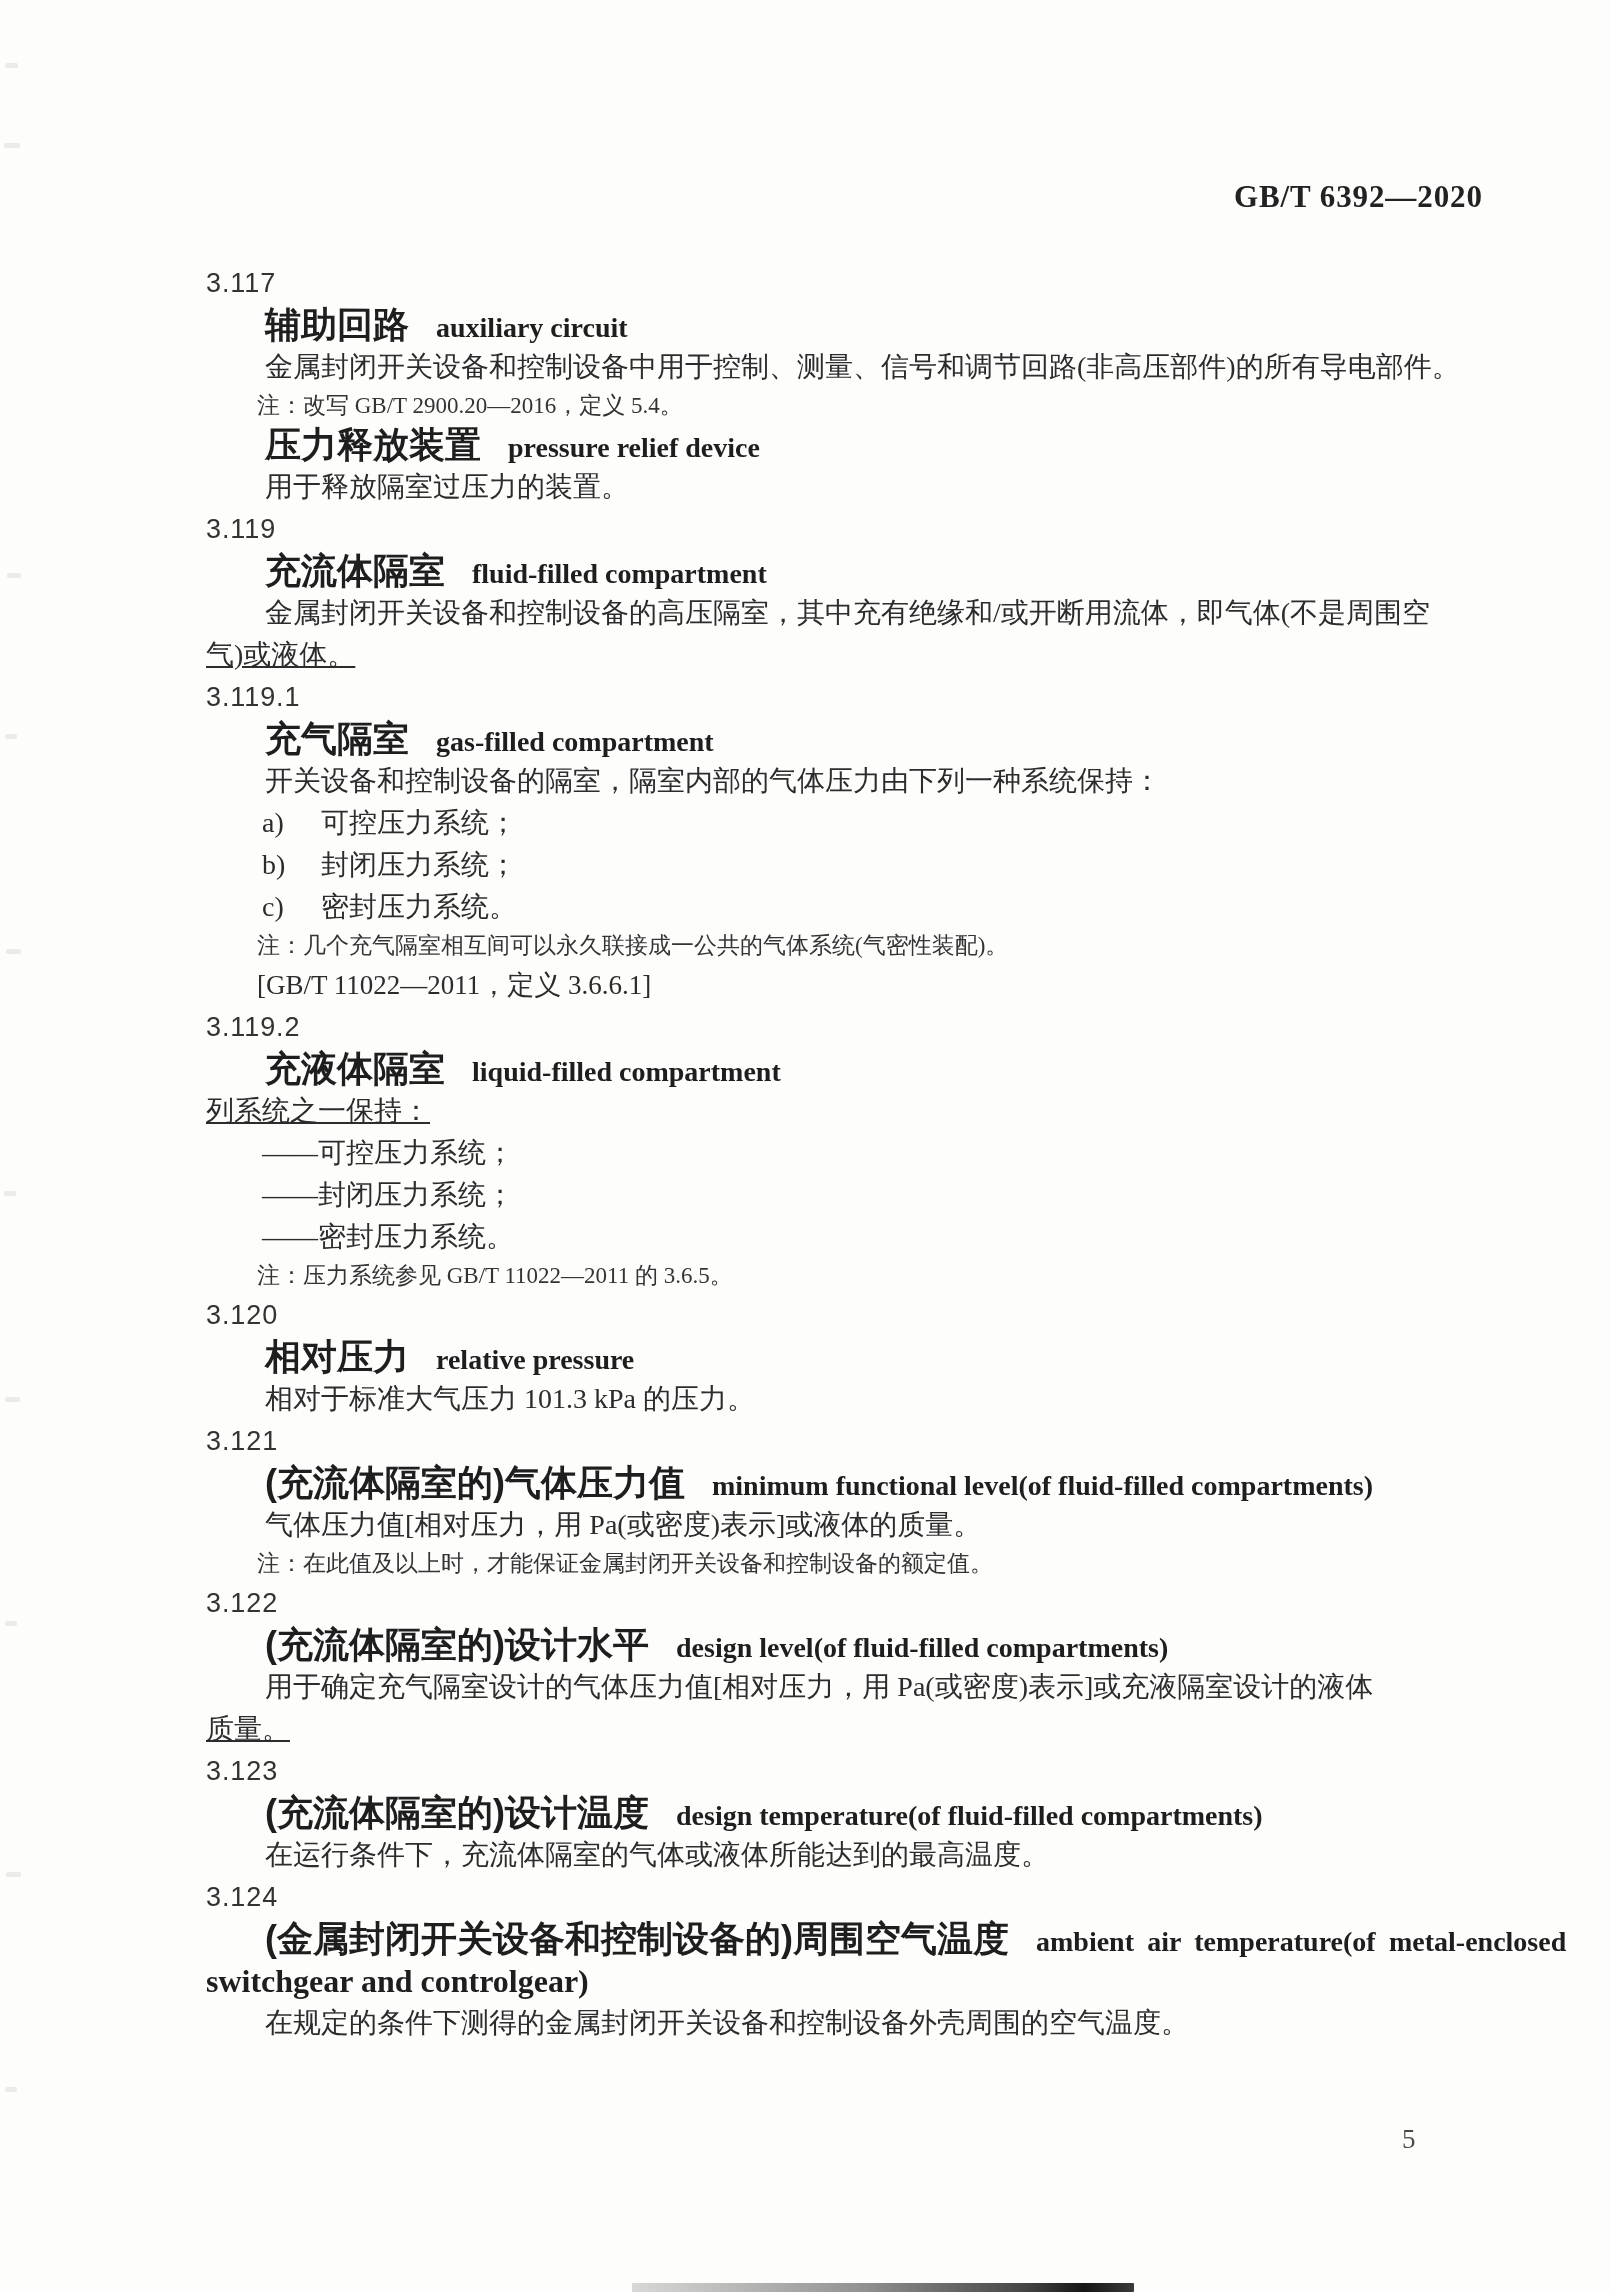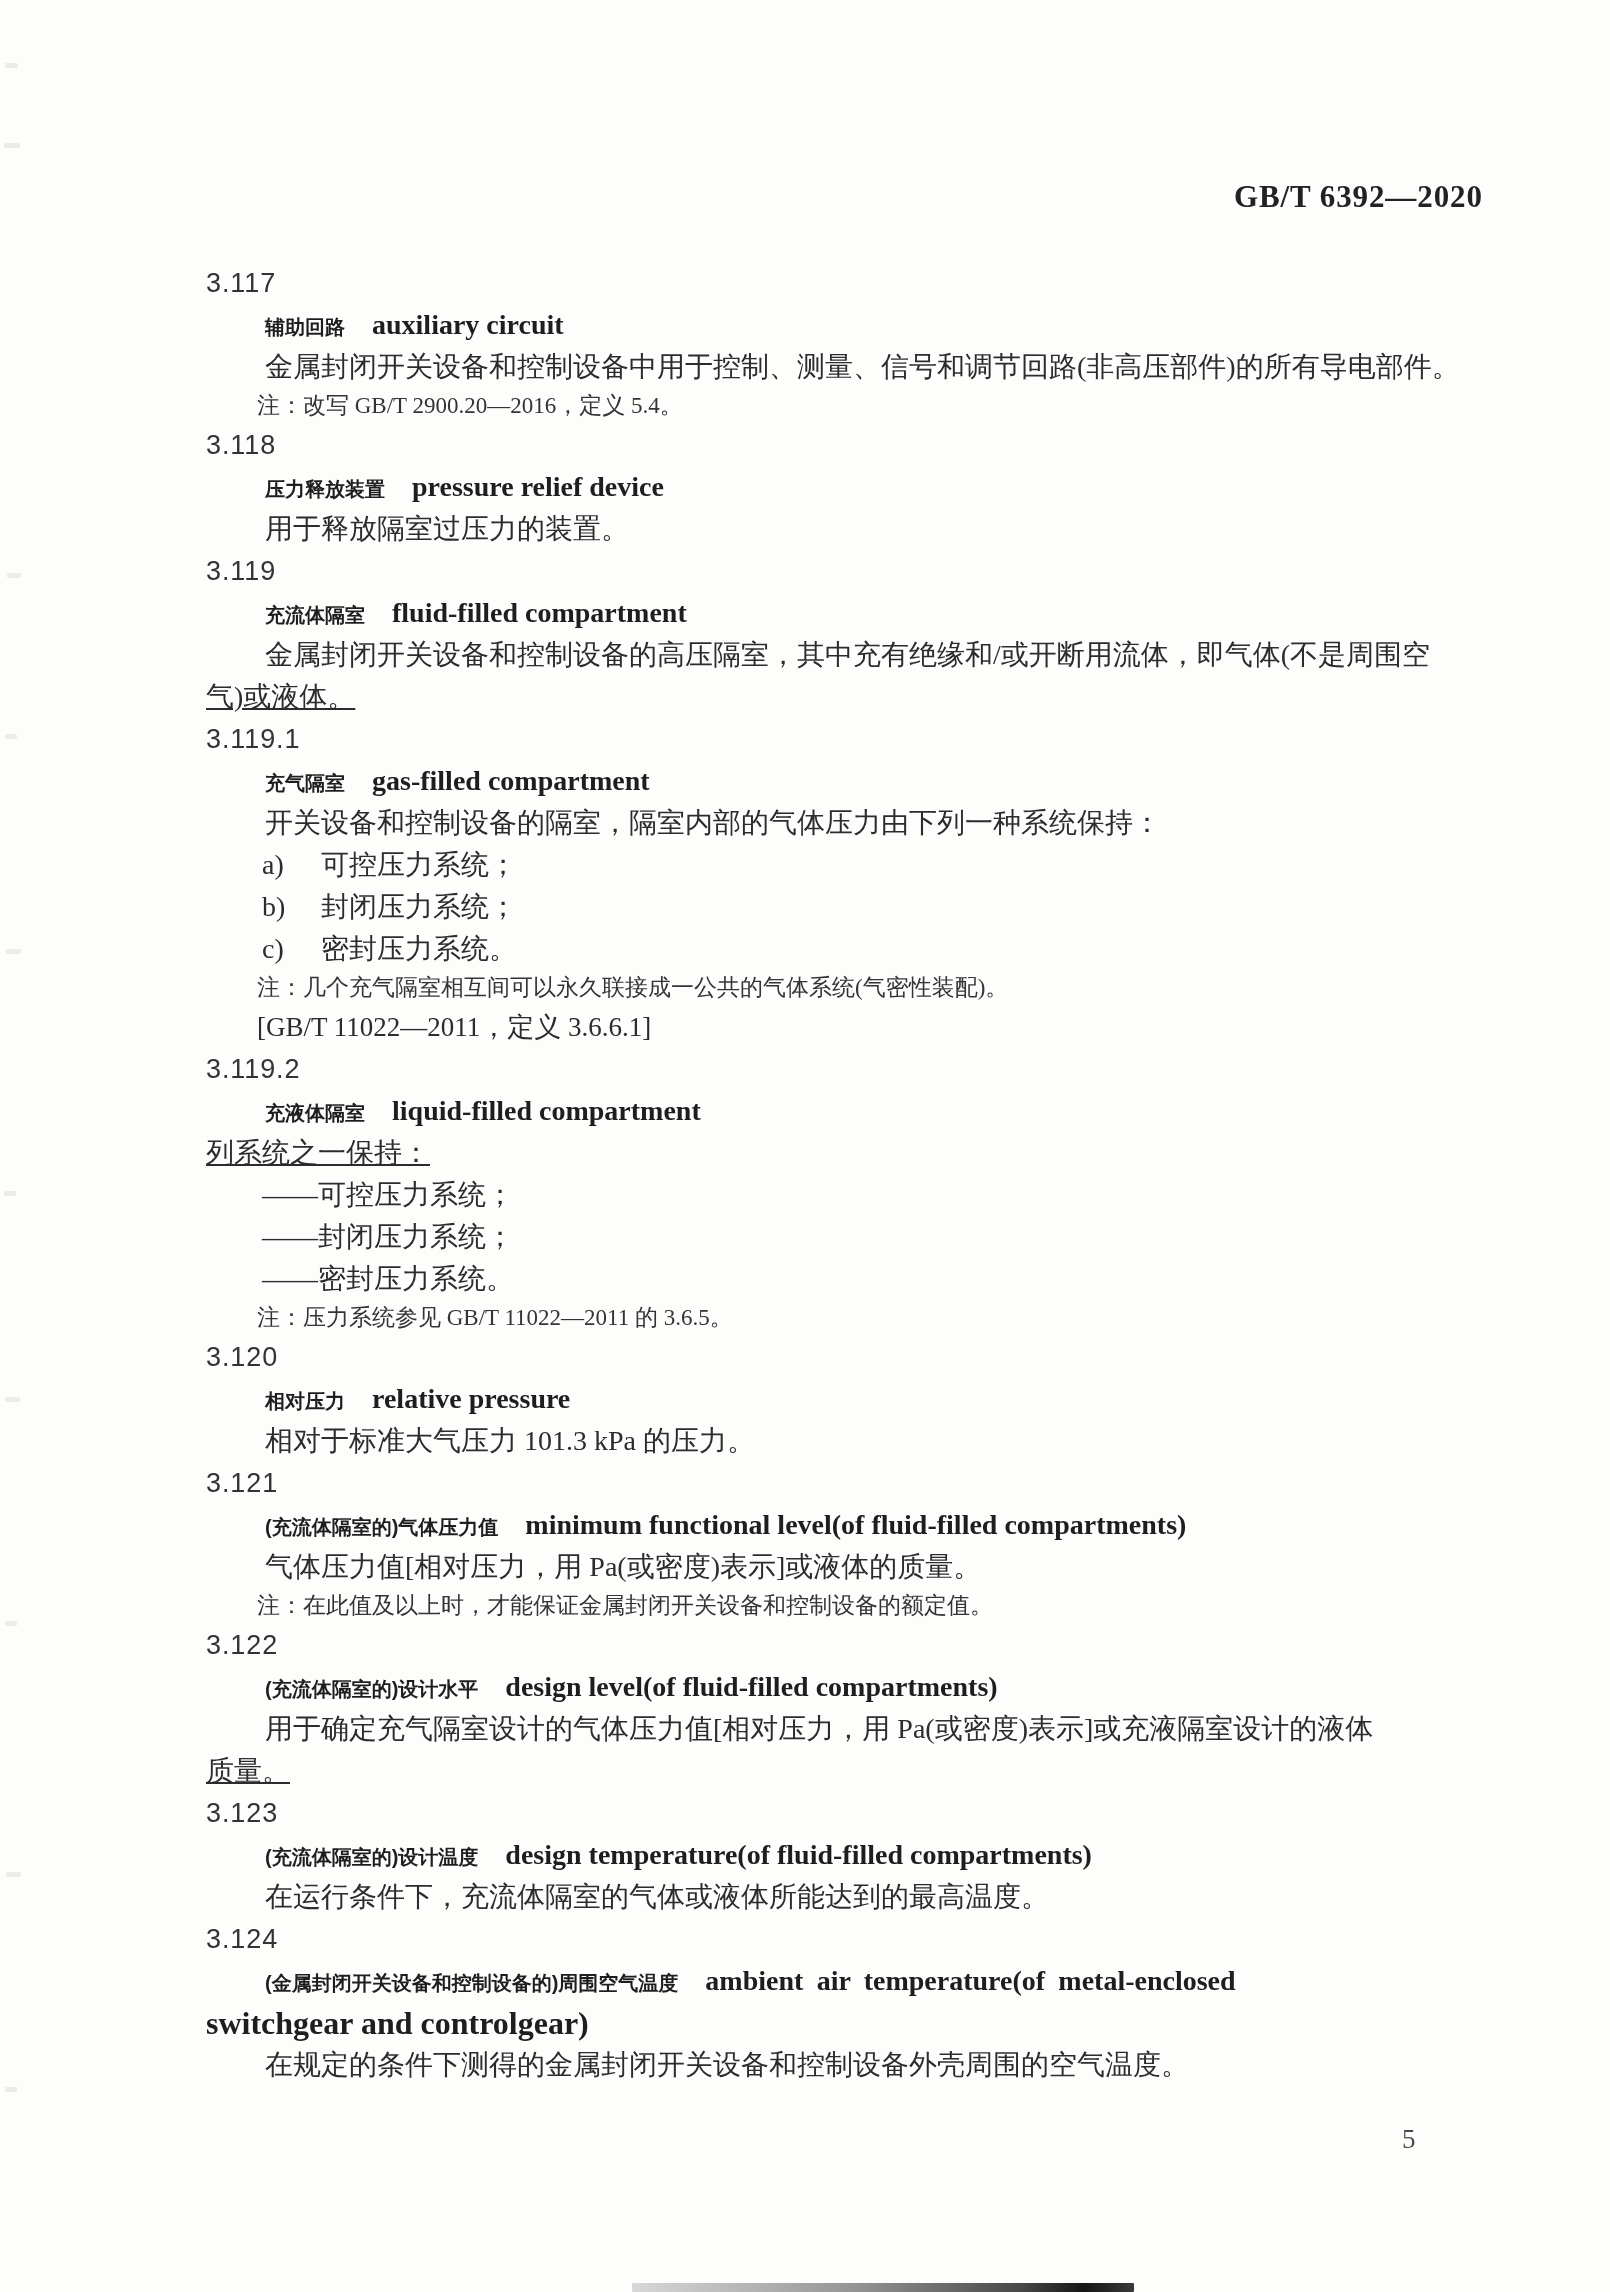--- a/index.html
+++ b/index.html
@@ -18,21 +18,21 @@
   }
   .content {
     position:absolute; left:206px; top:262px; width:1205px;
   }
   .ln { height:42px; line-height:42px; font-size:28px; white-space:nowrap; }
   .sec-id {
     font-family:"Liberation Sans","DejaVu Sans",sans-serif;
     font-size:27px; color:#333; letter-spacing:0.9px;
   }
   .term { font-weight:bold; padding-left:59px; }
-  .term .zh { font-family:"Liberation Sans","DejaVu Sans",sans-serif; font-size:20px; color:#1e1e1e; }
+  .term .zh { font-family:"Liberation Sans","DejaVu Sans",sans-serif; font-size:36px; color:#1e1e1e; }
   .term .en { font-family:"Liberation Serif","DejaVu Serif",serif; font-size:28px; margin-left:27px; color:#1e1e1e; }
   .term .en.wide { word-spacing:6.3px; }
   .term-cont { font-weight:bold; padding-left:0; font-size:32px; color:#1e1e1e; }
   .body-first { padding-left:59px; }
   .body-cont { padding-left:0;text-decoration:underline; }
   .list-item { padding-left:56px; }
   .list-item .lbl { display:inline-block; width:59px; }
   .dash-item { padding-left:56px; }
   .note { height:36px; line-height:36px; font-size:23px; padding-left:51px; color:#343434; }
   .ref { padding-left:51px; font-size:27px; }
@@ -58,21 +58,20 @@
 
   <div class="doc-header">GB/T 6392—2020</div>
 
   <div class="content">
 
     <div class="ln sec-id">3.117</div>
     <div class="ln term"><span class="zh">辅助回路</span><span class="en">auxiliary circuit</span></div>
     <div class="ln body-first">金属封闭开关设备和控制设备中用于控制、测量、信号和调节回路(非高压部件)的所有导电部件。</div>
     <div class="note">注：改写 GB/T 2900.20—2016，定义 5.4。</div>
 
-    <div class="ln sec-id">3.118</div>
     <div class="ln term"><span class="zh">压力释放装置</span><span class="en">pressure relief device</span></div>
     <div class="ln body-first">用于释放隔室过压力的装置。</div>
 
     <div class="ln sec-id">3.119</div>
     <div class="ln term"><span class="zh">充流体隔室</span><span class="en">fluid-filled compartment</span></div>
     <div class="ln body-first">金属封闭开关设备和控制设备的高压隔室，其中充有绝缘和/或开断用流体，即气体(不是周围空</div>
     <div class="ln body-cont">气)或液体。</div>
 
     <div class="ln sec-id">3.119.1</div>
     <div class="ln term"><span class="zh">充气隔室</span><span class="en">gas-filled compartment</span></div>

